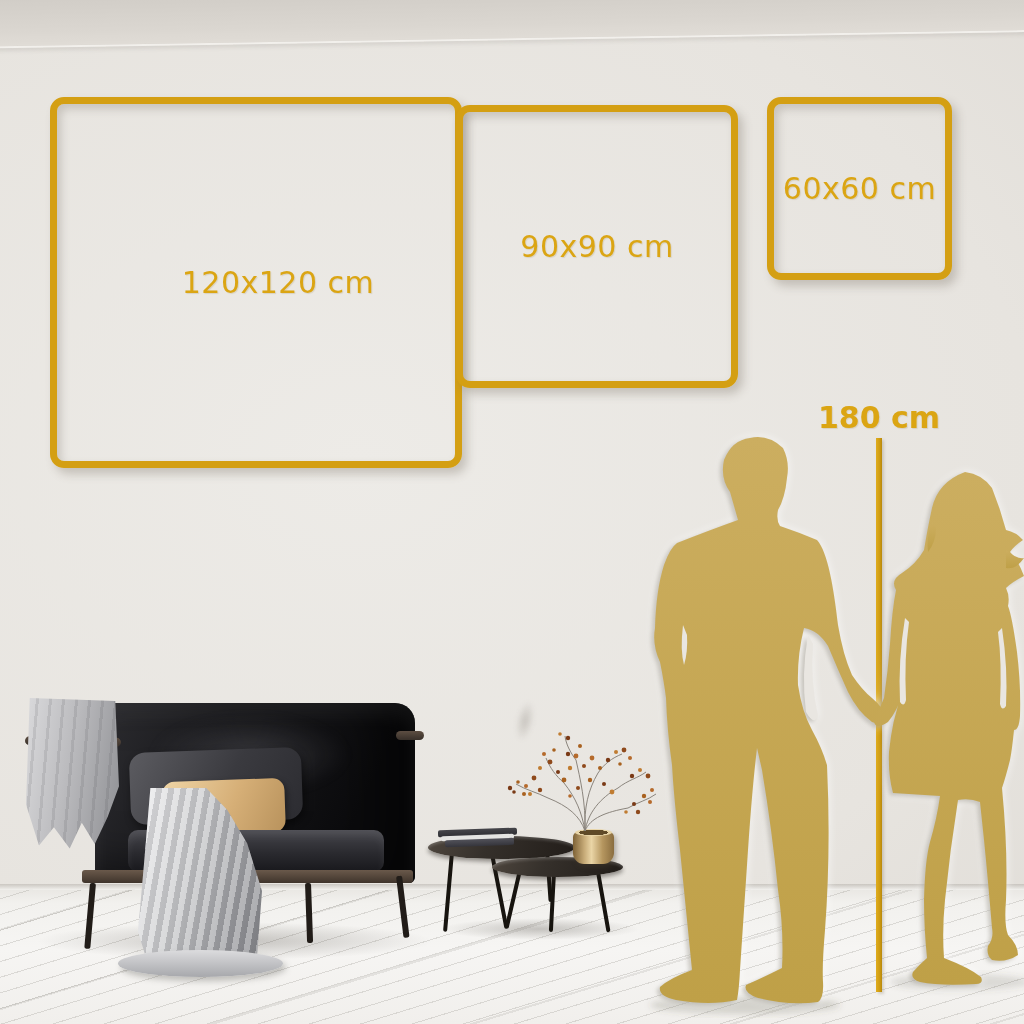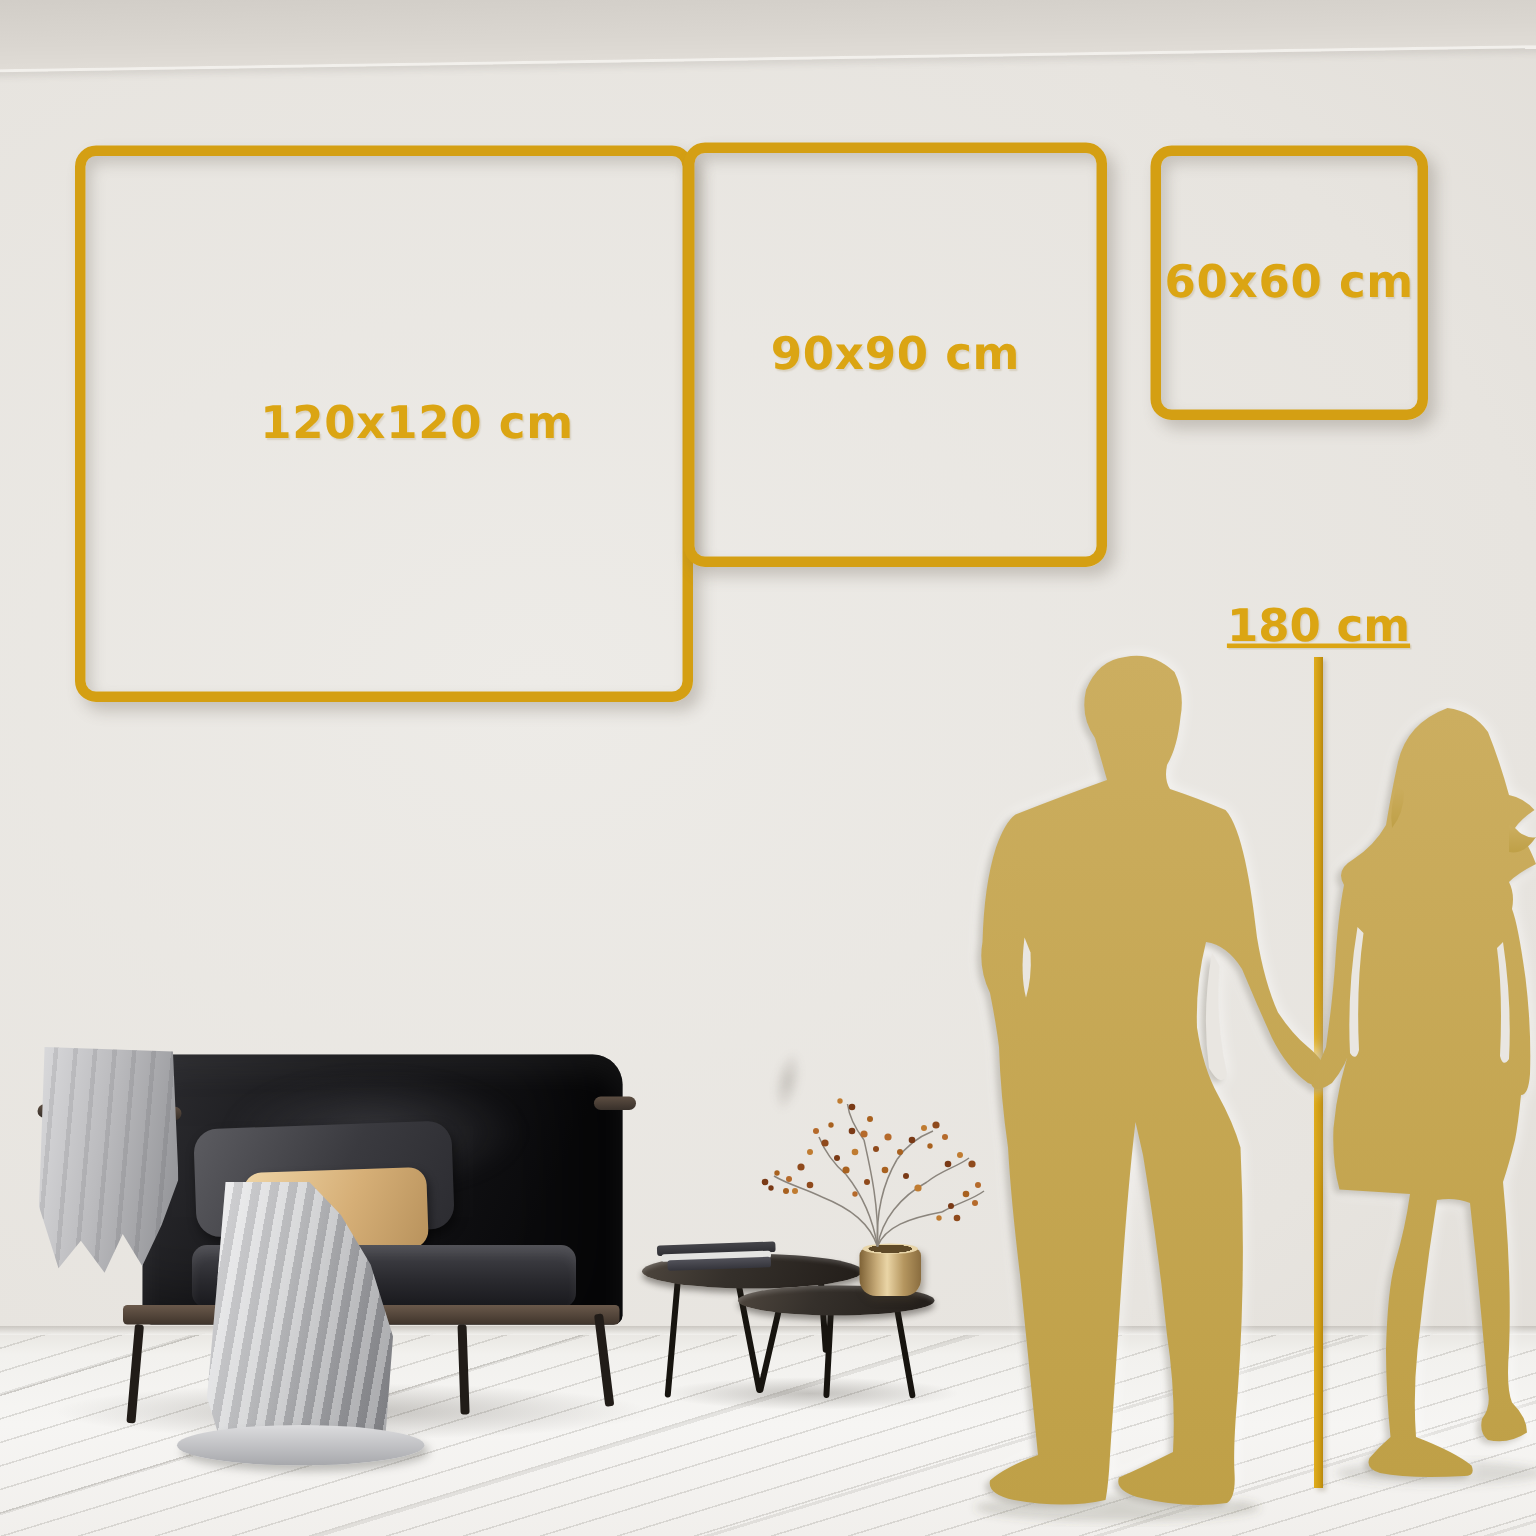--- a/index.html
+++ b/index.html
@@ -44,32 +44,32 @@
   }
   
   .frame{
     border:7px solid var(--frame-gold);
     border-radius:14px;
     box-shadow:5px 6px 10px rgba(110,100,85,0.30), inset 4px 5px 9px rgba(110,102,90,0.26);
     display:flex;align-items:center;justify-content:center;
   }
   .frame-label{
     color:var(--label-gold);
-    font-weight:700;font-size:30px;letter-spacing:0.5px;line-height:1;
+    font-weight:400;font-size:30px;letter-spacing:0.5px;line-height:1;
     text-shadow:1px 1px 1px rgba(120,90,10,0.15);
     white-space:nowrap;
   }
   #frame-120{left:50px;top:97px;width:354px;height:357px;padding-left:44px;}
-  #frame-90{left:456px;top:95px;width:268px;height:269px;}
+  #frame-90{left:456px;top:105px;width:268px;height:269px;}
   #frame-60{left:767px;top:97px;width:171px;height:169px;}
   
   .height-label{
     left:797px;top:403px;width:164px;text-align:center;
     color:var(--label-gold);font-weight:700;font-size:30px;line-height:1;
-    text-shadow:1px 1px 1px rgba(120,90,10,0.15);white-space:nowrap;text-decoration:underline;
+    text-shadow:1px 1px 1px rgba(120,90,10,0.15);white-space:nowrap;
   }
   .measure-line{
     left:876px;top:438px;width:6px;height:554px;
     background:linear-gradient(90deg,#e0ad1e,var(--line-gold) 60%,#b8880c);
     box-shadow:2px 2px 3px rgba(120,105,70,0.25);
   }
   
   #couple{left:640px;top:430px;width:384px;height:594px;}
   .sofa-shell{
     left:95px;top:703px;width:320px;height:180px;

